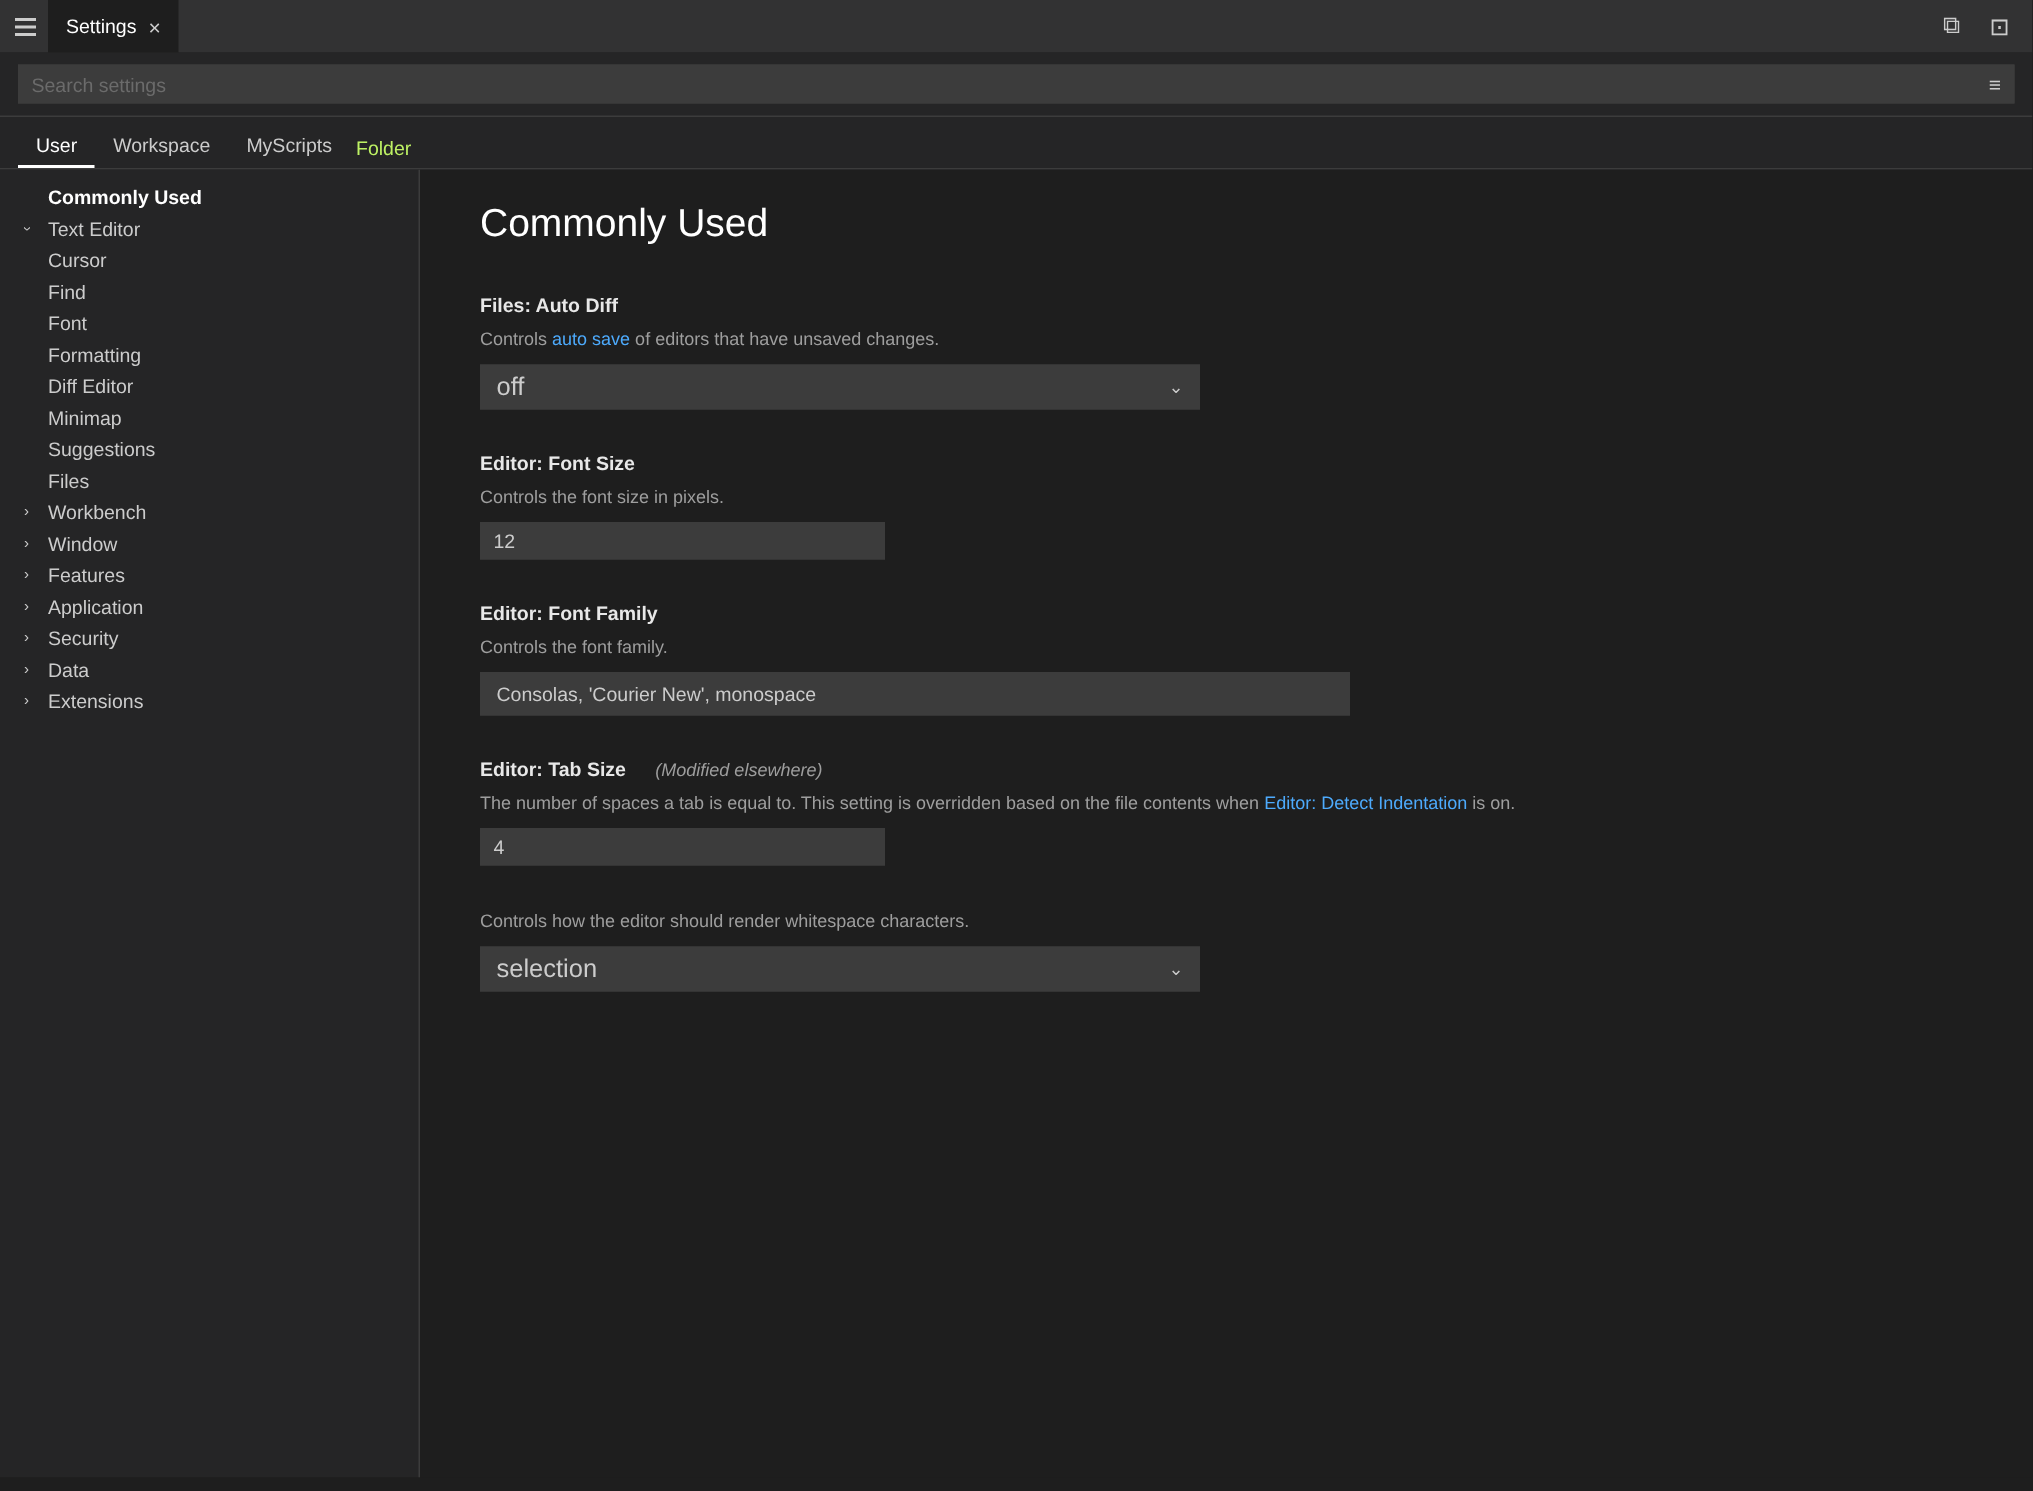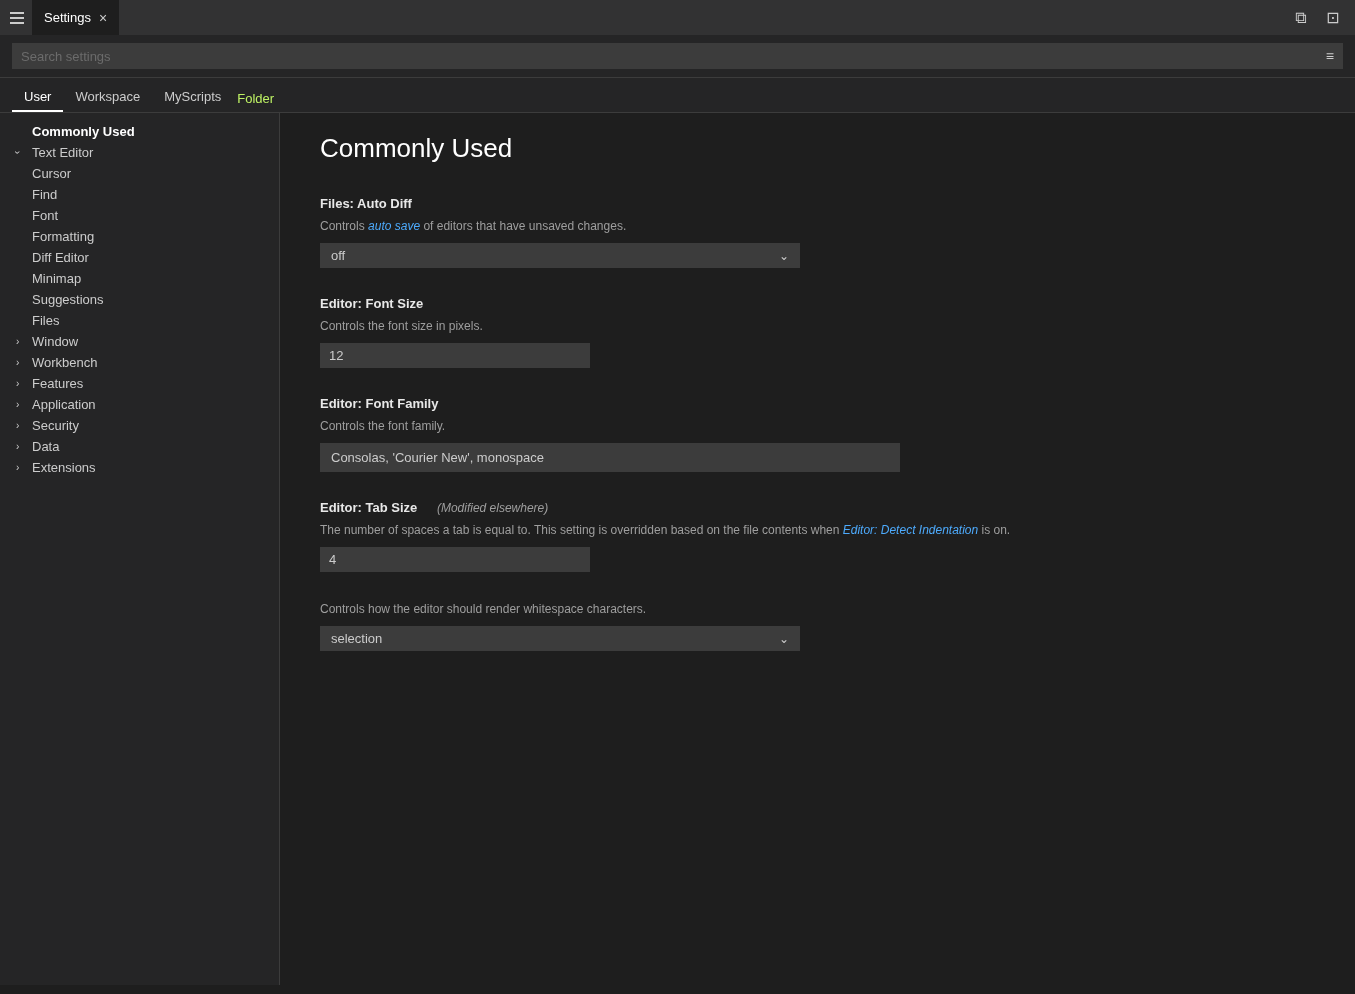--- a/index.html
+++ b/index.html
@@ -206,36 +206,35 @@
     .setting-description {
       font-size: 12px;
       color: #9e9e9e;
       margin-bottom: 8px;
       line-height: 1.5;
     }
     .setting-description a {
       color: #4daafc;
       text-decoration: none;
       cursor: pointer;
-      font-style: italic;
     }
 
     .select-control {
       display: flex;
       align-items: center;
       background: #3c3c3c;
       border: 1px solid #3c3c3c;
       padding: 4px 10px;
       width: 480px;
       cursor: pointer;
       justify-content: space-between;
     }
     .select-control .select-value {
       color: #cccccc;
-      font-size: 13px;
+      font-size: 17px;
     }
     .select-control .select-arrow {
       color: #cccccc;
       font-size: 12px;
     }
 
     .input-control {
       background: #3c3c3c;
       border: 1px solid #3c3c3c;
       color: #cccccc;
@@ -331,26 +330,26 @@
     </div>
     <div class="sidebar-item sub">
       <span>Suggestions</span>
     </div>
     <div class="sidebar-item sub">
       <span>Files</span>
     </div>
 
     <div class="sidebar-item">
       <span class="chevron right"></span>
+      <span>Workbench</span>
+    </div>
+
+    <div class="sidebar-item">
+      <span class="chevron right"></span>
       <span>Window</span>
-    </div>
-
-    <div class="sidebar-item">
-      <span class="chevron right"></span>
-      <span>Workbench</span>
     </div>
 
     <div class="sidebar-item">
       <span class="chevron right"></span>
       <span>Features</span>
     </div>
 
     <div class="sidebar-item">
       <span class="chevron right"></span>
       <span>Application</span>

